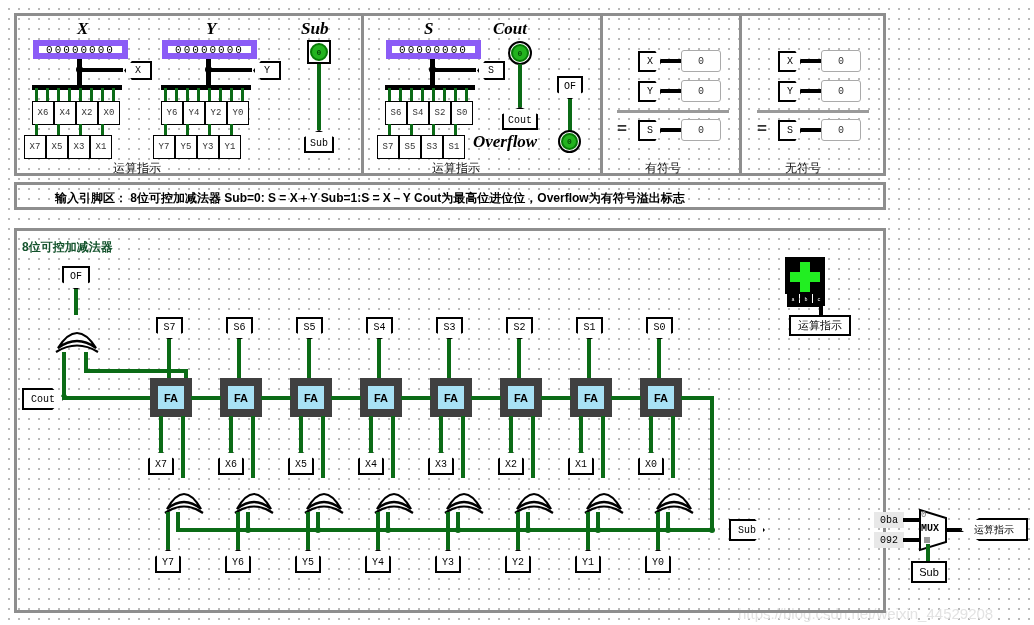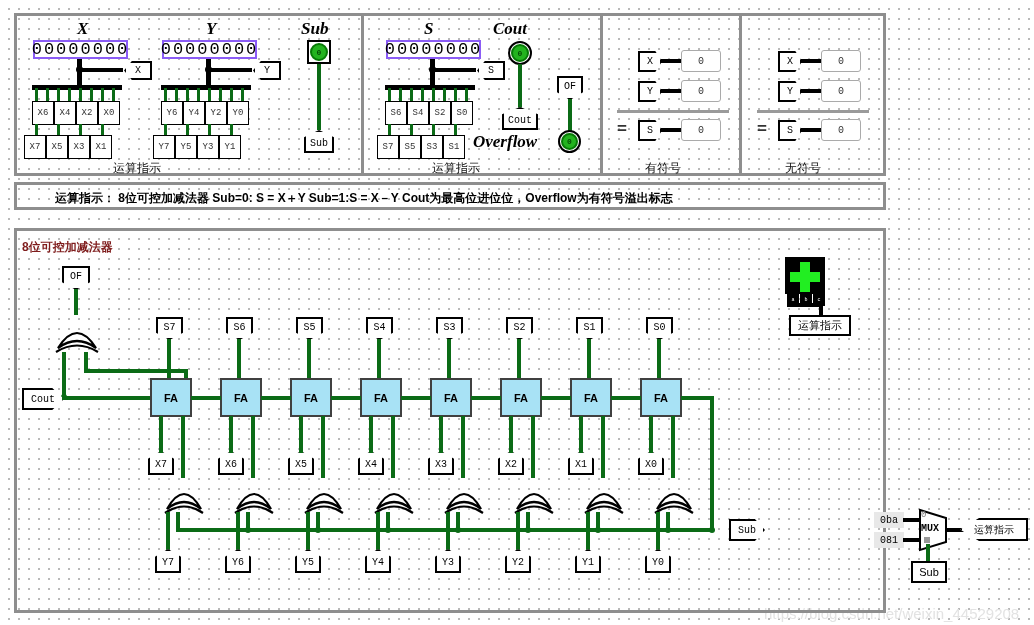--- a/index.html
+++ b/index.html
@@ -19,24 +19,24 @@
     background-position:4px 4px;
   }
   .abs{position:absolute;}
   
   .panel{position:absolute;border:3px solid #8e8e8e;background:transparent;box-sizing:border-box;}
   .divider-v{position:absolute;width:3px;background:#8e8e8e;}
   .caption{position:absolute;font-size:12px;color:#111;white-space:nowrap;}
   .grouptitle{position:absolute;font-style:italic;font-weight:bold;font-family:"Liberation Serif","DejaVu Serif",serif;font-size:17px;color:#000;white-space:nowrap;}
   
   .hexbox{
-    position:absolute;border:2px solid #8b5cf6;background:#fff;
+    position:absolute;border:6px solid #8b5cf6;background:#fff;
     display:flex;align-items:center;justify-content:center;
     font-family:"Liberation Mono","DejaVu Sans Mono",monospace;
-    letter-spacing:2px;font-size:17px;color:#000;box-sizing:border-box;
+    letter-spacing:2px;font-size:11px;color:#000;box-sizing:border-box;
   }
   
   .tunnel-r{
     position:absolute;background:#fff;border:2px solid #000;
     font-family:"Liberation Mono","DejaVu Sans Mono",monospace;font-size:10px;
     display:flex;align-items:center;justify-content:center;color:#000;
     clip-path:polygon(0% 0%,72% 0%,100% 50%,72% 100%,0% 100%);
     box-sizing:border-box;
   }
   .tunnel-l{
@@ -80,33 +80,33 @@
   .led-circle{
     position:absolute;border-radius:50%;border:2.5px solid #000;background:#fff;
     display:flex;align-items:center;justify-content:center;box-sizing:border-box;
   }
   .probe{
     position:absolute;border:1.5px solid #aaa;background:#fff;border-radius:3px;
     font-family:"Liberation Mono","DejaVu Sans Mono",monospace;font-size:10px;
     display:flex;align-items:center;justify-content:center;color:#333;box-sizing:border-box;
   }
   .fa{
-    position:absolute;background:#a8e2f5;border:2px solid #404040;
+    position:absolute;background:#a8e2f5;border:8px solid #404040;
     display:flex;align-items:center;justify-content:center;
     font-family:"Liberation Sans","DejaVu Sans",sans-serif;
     font-weight:bold;font-size:11px;color:#000;box-sizing:border-box;
   }
   .wire{position:absolute;background:#0b6b16;}
   .wire-blk{position:absolute;background:#000;}
   .node{position:absolute;width:6px;height:6px;border-radius:50%;background:#0b6b16;}
   .node-blk{position:absolute;width:7px;height:7px;border-radius:50%;background:#000;}
   .eq{position:absolute;font-weight:bold;font-size:17px;color:#333;font-family:"Liberation Sans",sans-serif;}
   .hr-grey{position:absolute;height:3px;background:#9a9a9a;}
   .desc{position:absolute;font-size:12px;font-weight:bold;color:#000;white-space:nowrap;font-family:"Liberation Sans","DejaVu Sans",sans-serif;}
-  .circtitle{position:absolute;font-size:12px;font-weight:bold;color:#7f1d1d;font-family:"Liberation Sans","DejaVu Sans",sans-serif;}
+  .circtitle{position:absolute;font-size:12px;font-weight:bold;color:#14532d;font-family:"Liberation Sans","DejaVu Sans",sans-serif;}
   .segbox{position:absolute;border:2px solid #000;background:#000;box-sizing:border-box;}
   .plus-v{position:absolute;background:#22ee22;}
   .plus-h{position:absolute;background:#22ee22;}
   .segpin{position:absolute;background:#000;border:1px solid #000;color:#fff;font-size:5px;
           font-family:"Liberation Mono",monospace;display:flex;align-items:center;justify-content:center;}
   .splitbar{position:absolute;background:#000;}
   .watermark{position:absolute;color:#e3e3e3;font-size:15px;font-family:"Liberation Sans",sans-serif;white-space:nowrap;}
   .muxlabel{position:absolute;font-family:"Liberation Mono","DejaVu Sans Mono",monospace;font-size:10px;color:#000;}
   .cnbox{
     position:absolute;border:2px solid #000;background:#fff;
@@ -115,21 +115,21 @@
   }
   .srcbox{position:absolute;background:#e8e8e8;border:1px solid #e8e8e8;
     font-family:"Liberation Mono","DejaVu Sans Mono",monospace;font-size:10px;
     display:flex;align-items:center;justify-content:center;color:#000;box-sizing:border-box;}
 </style>
 </head>
 <body>
 
 <div id="canvas"></div>
 
-<div class="watermark" style="left:764px;top:605px;">https://blog.csdn.net/weixin_44529208</div>
+<div class="watermark" style="left:738px;top:605px;">https://blog.csdn.net/weixin_44529208</div>
 
 <div class="panel" style="left:14px;top:13px;width:872px;height:163px;"></div>
 <div class="divider-v" style="left:361px;top:13px;height:163px;"></div>
 <div class="divider-v" style="left:600px;top:13px;height:163px;"></div>
 <div class="divider-v" style="left:739px;top:13px;height:163px;"></div>
 
 <div class="caption" style="left:113px;top:160px;">运算指示</div>
 <div class="caption" style="left:432px;top:160px;">运算指示</div>
 <div class="caption" style="left:645px;top:160px;">有符号</div>
 <div class="caption" style="left:785px;top:160px;">无符号</div>
@@ -267,21 +267,21 @@
 <div class="wire-blk" style="left:801px;top:89px;width:22px;height:4px;"></div>
 <div class="probe" style="left:821px;top:80px;width:40px;height:22px;">0</div>
 
 <div class="hr-grey" style="left:757px;top:110px;width:112px;"></div>
 <div class="eq" style="left:757px;top:119px;">=</div>
 <div class="tunnel-r" style="left:778px;top:120px;width:24px;height:21px;">S</div>
 <div class="wire-blk" style="left:801px;top:128px;width:22px;height:4px;"></div>
 <div class="probe" style="left:821px;top:119px;width:40px;height:22px;">0</div>
 
 <div class="panel" style="left:14px;top:182px;width:872px;height:28px;"></div>
-<div class="desc" style="left:55px;top:190px;">运算指示：  8位可控加减法器   Sub=0: S = X＋Y  Sub=1:S = X－Y   Cout为最高位进位位，Overflow为有符号溢出标志</div>
+<div class="desc" style="left:55px;top:190px;">输入引脚区：  8位可控加减法器   Sub=0: S = X＋Y  Sub=1:S = X－Y   Cout为最高位进位位，Overflow为有符号溢出标志</div>
 
 <div class="panel" style="left:14px;top:228px;width:872px;height:385px;"></div>
 <div class="circtitle" style="left:22px;top:239px;">8位可控加减法器</div>
 
 <div class="tunnel-d" style="left:62px;top:266px;width:28px;height:24px;">OF</div>
 <div class="wire" style="left:74px;top:289px;width:4px;height:26px;"></div>
 <svg class="abs" style="left:52px;top:310px;" width="50" height="48">
   <path d="M6,38 Q25,24 44,38 Q25,8 6,38 Z" fill="#ffffff" stroke="#000" stroke-width="2.2"></path>
   <path d="M4,42 Q25,29 46,42" fill="none" stroke="#000" stroke-width="2.2"></path>
 </svg>
@@ -431,21 +431,21 @@
   <div class="plus-v" style="left:13px;top:3px;width:10px;height:30px;"></div>
 </div>
 <div class="segpin" style="left:787px;top:293px;width:10px;height:11px;">a</div>
 <div class="segpin" style="left:800px;top:293px;width:10px;height:11px;">b</div>
 <div class="segpin" style="left:813px;top:293px;width:10px;height:11px;">c</div>
 <div class="wire-blk" style="left:787px;top:303px;width:36px;height:4px;"></div>
 <div class="wire-blk" style="left:819px;top:303px;width:4px;height:13px;"></div>
 <div class="cnbox" style="left:789px;top:315px;width:62px;height:21px;">运算指示</div>
 
 <div class="srcbox" style="left:874px;top:512px;width:30px;height:16px;">0ba</div>
-<div class="srcbox" style="left:874px;top:532px;width:30px;height:16px;">081</div>
+<div class="srcbox" style="left:874px;top:532px;width:30px;height:16px;">092</div>
 <div class="wire-blk" style="left:903px;top:518px;width:18px;height:4px;"></div>
 <div class="wire-blk" style="left:903px;top:538px;width:18px;height:4px;"></div>
 <svg class="abs" style="left:918px;top:508px;" width="32" height="44">
   <path d="M2,2 L28,10 L28,34 L2,42 Z" fill="#ffffff" stroke="#000" stroke-width="2"></path>
 </svg>
 <div class="muxlabel" style="left:921px;top:510px;color:#777;font-size:9px;">0</div>
 <div class="muxlabel" style="left:921px;top:523px;font-size:10px;font-weight:bold;">MUX</div>
 <div class="abs" style="left:924px;top:537px;width:6px;height:6px;background:#999;"></div>
 <div class="wire" style="left:926px;top:544px;width:4px;height:18px;"></div>
 <div class="cnbox" style="left:911px;top:561px;width:36px;height:22px;">Sub</div>

